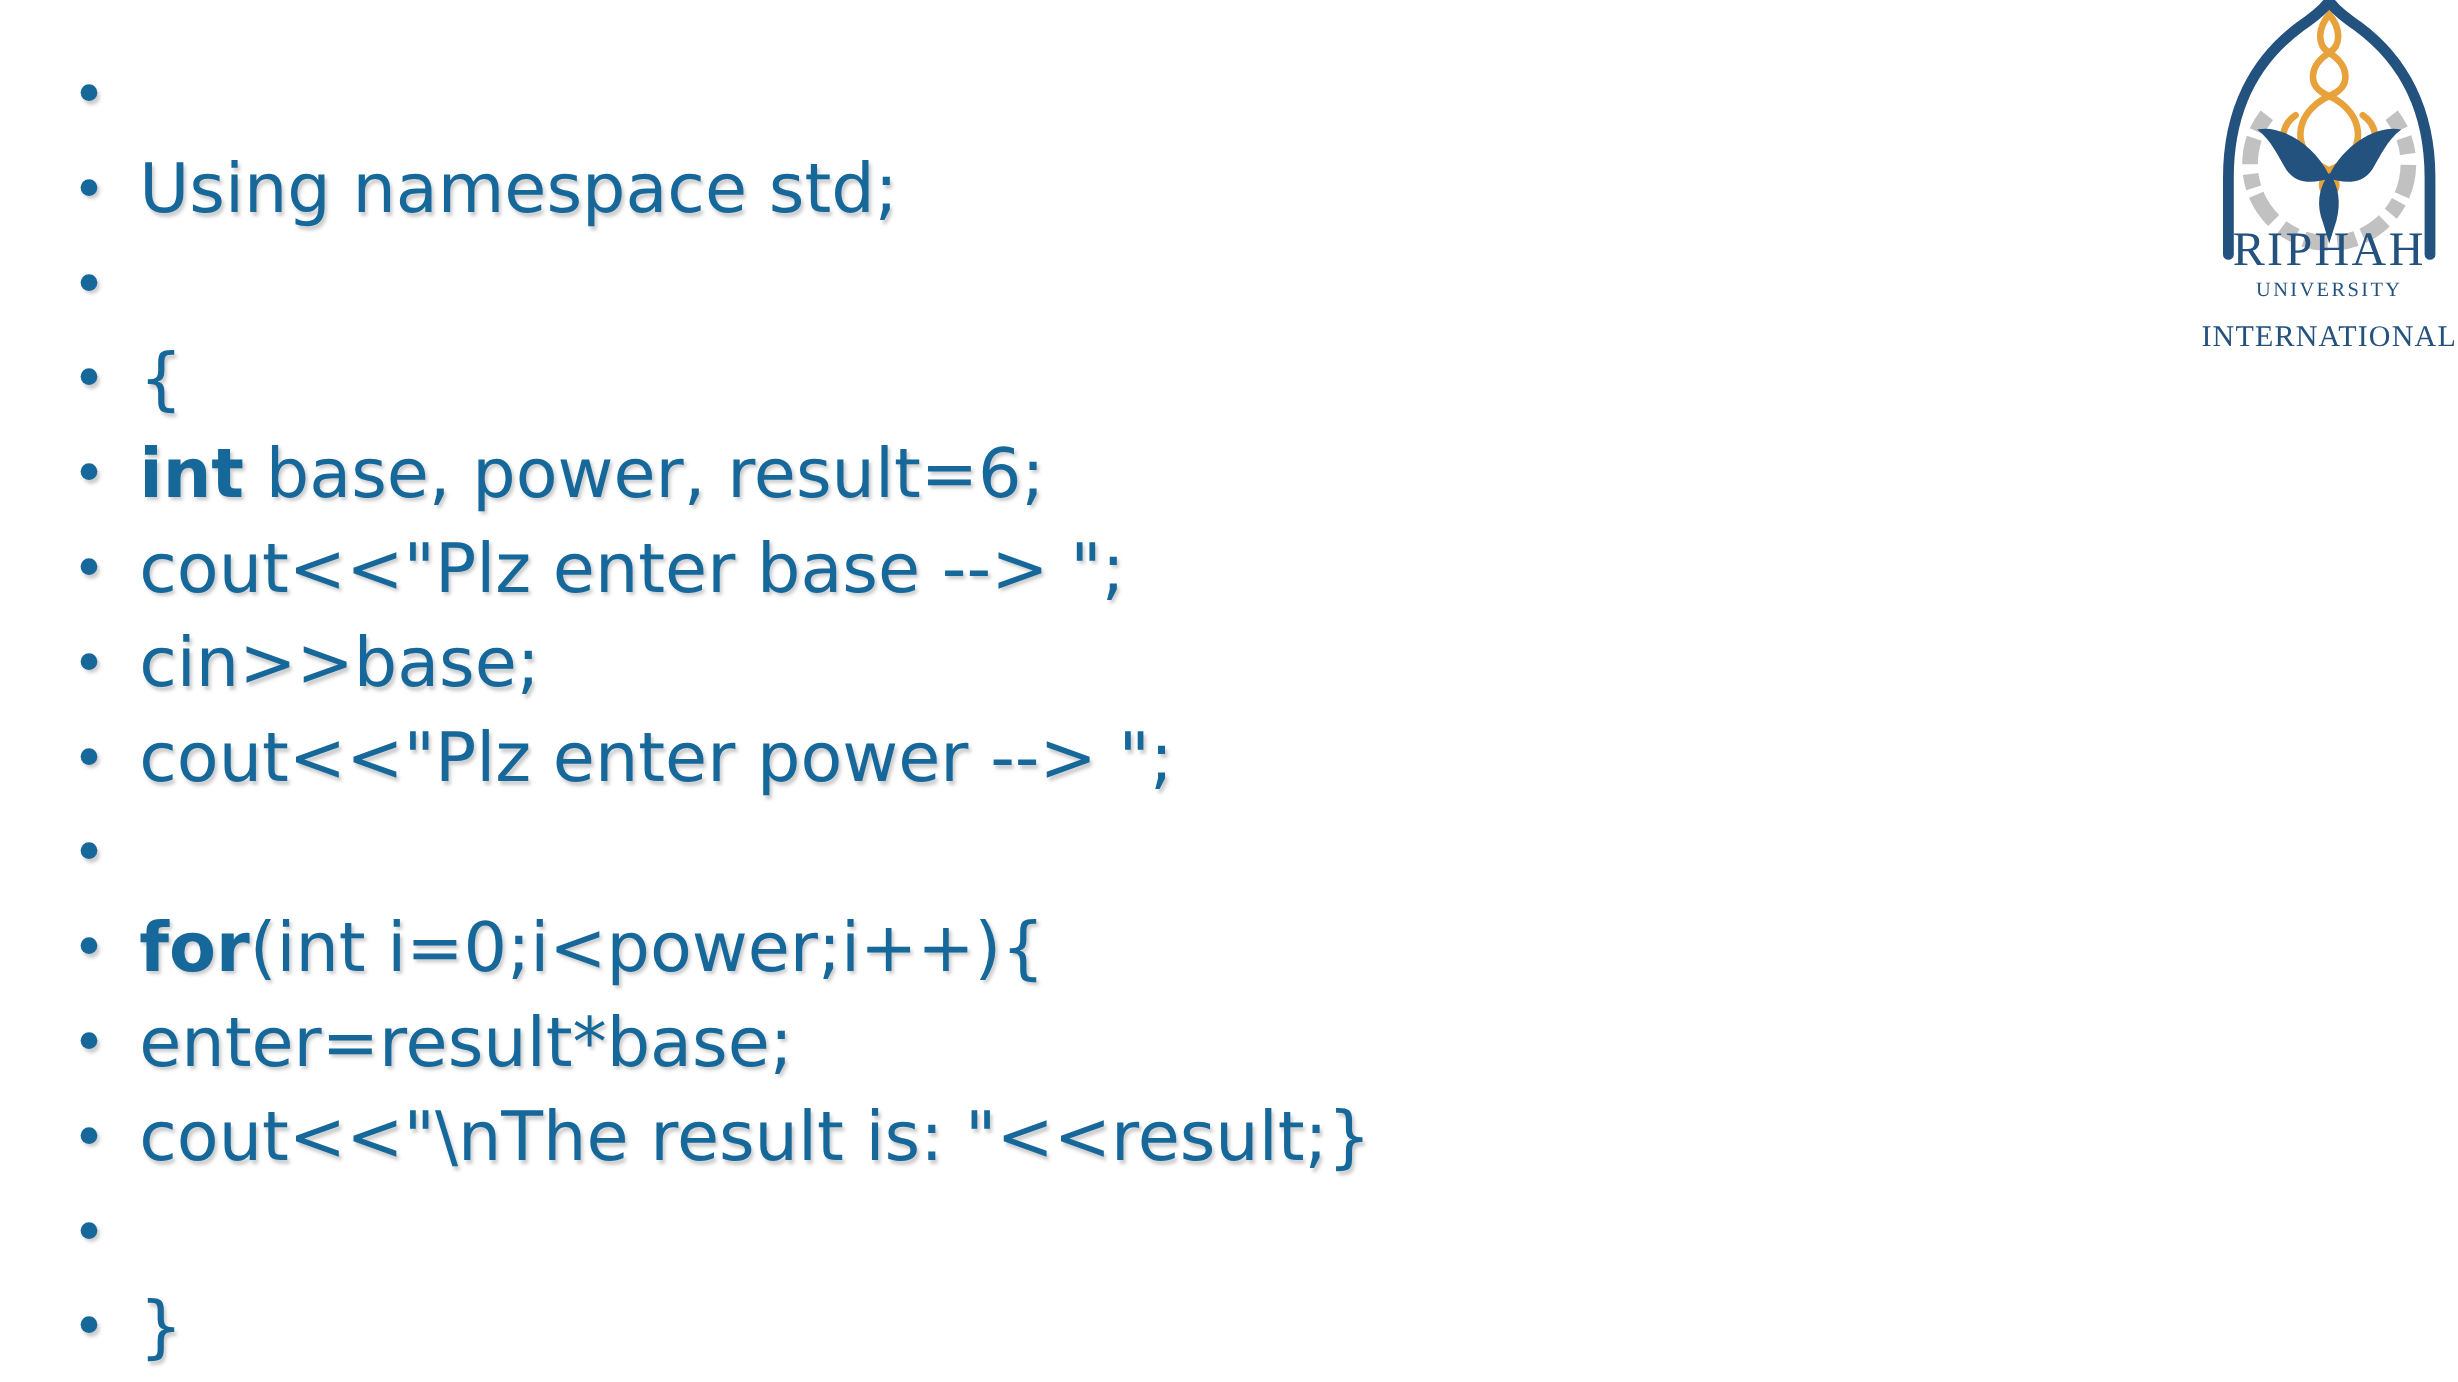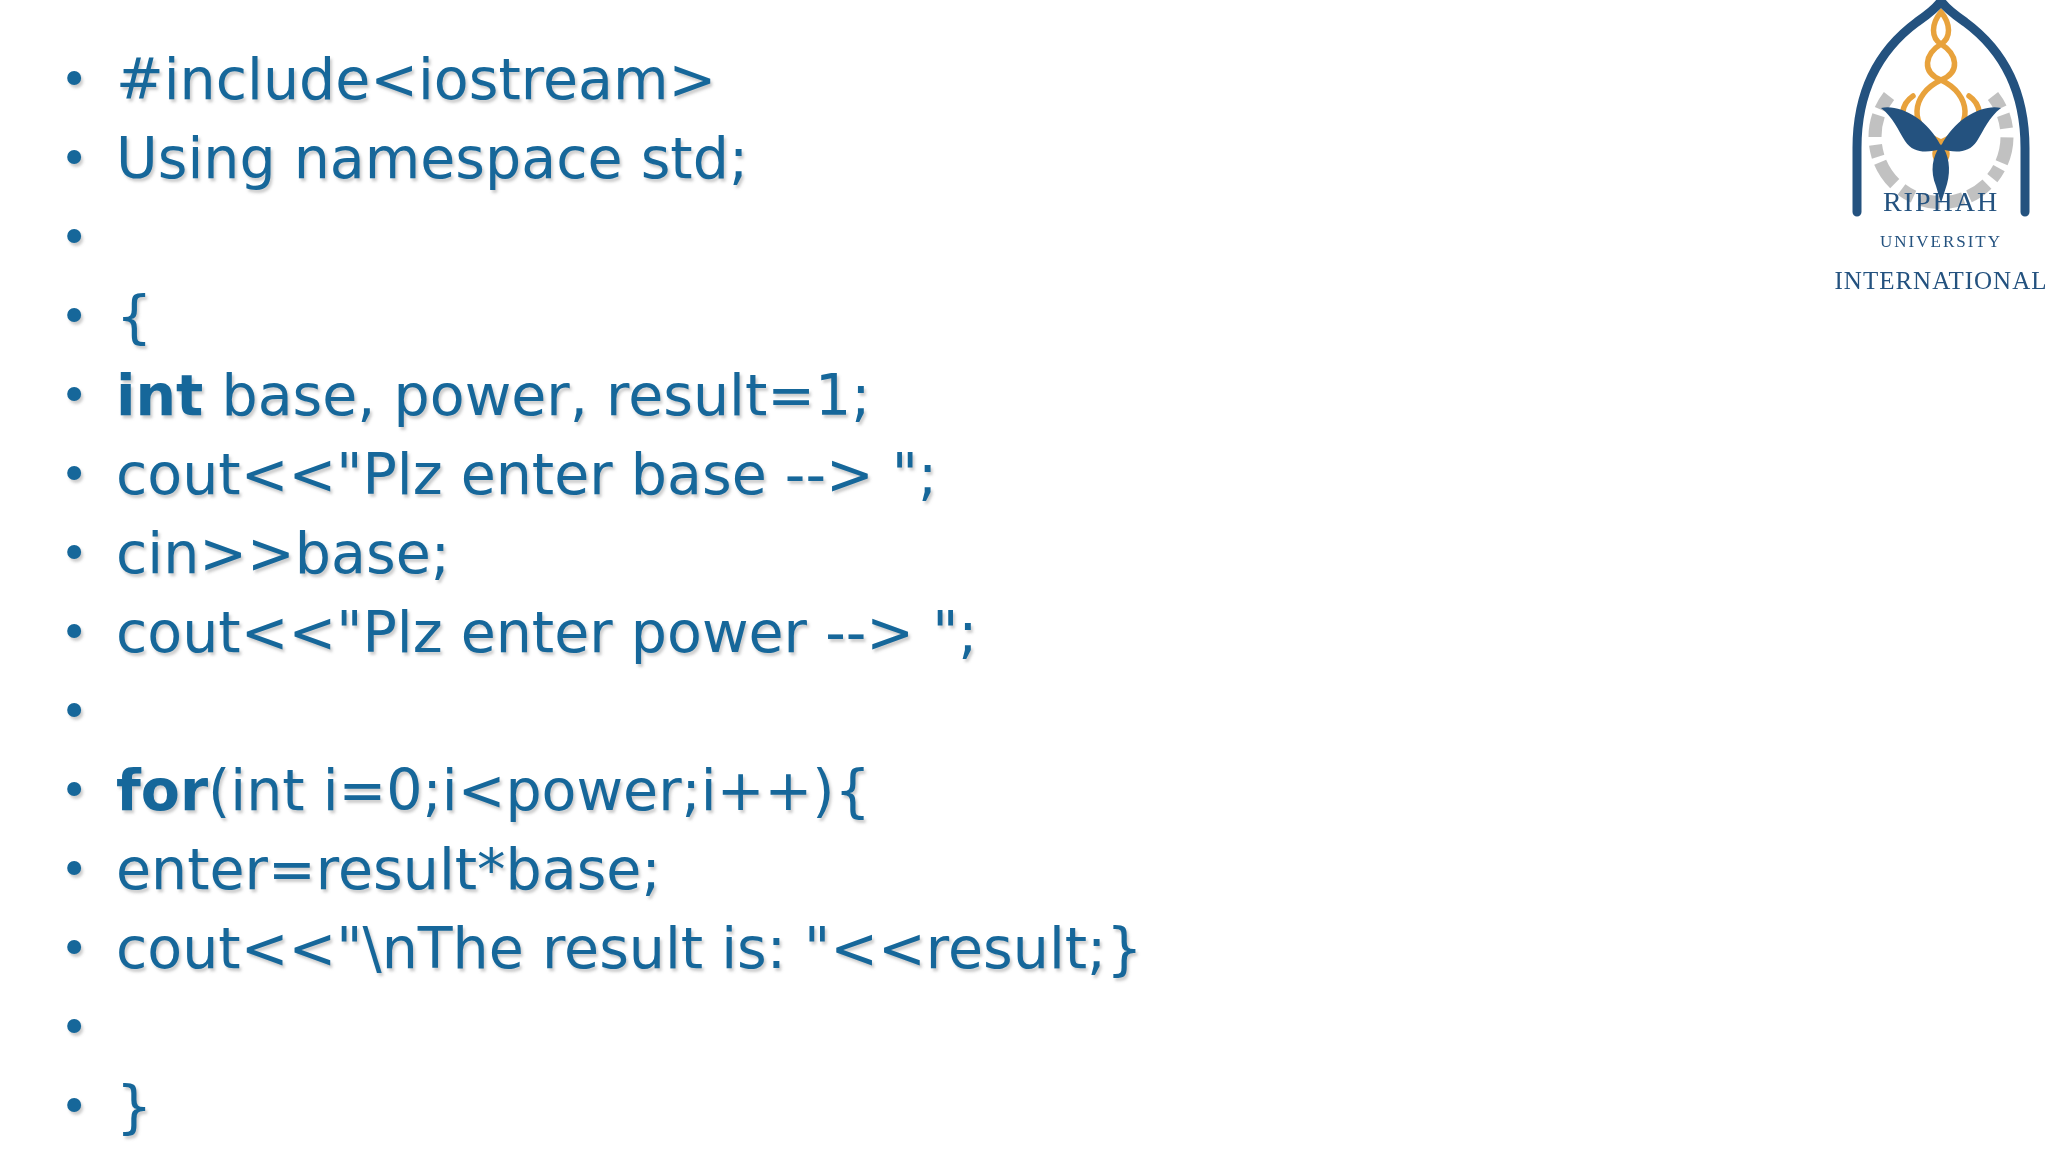--- a/index.html
+++ b/index.html
@@ -93,44 +93,44 @@
     left: 0;
     width: 100%;
     text-align: center;
     color: var(--logo-blue);
     font-family: "Liberation Serif", serif;
     line-height: 1;
     white-space: nowrap;
   }
   .logo-riphah {
     top: 188px;
-    font-size: 28px;
+    font-size: 40px;
     letter-spacing: 2px;
   }
   .logo-intl {
     top: 224px;
     font-size: 25px;
     letter-spacing: 1px;
   }
   .logo-univ {
     top: 233px;
     font-size: 17px;
     letter-spacing: 2px;
     text-align: center;
   }
 </style>
 </head>
 <body style="background: rgb(255, 255, 255);">
 
 <ul class="code-list" id="codeList">
-    <li class="code-line"><span class="bullet">•</span><span class="code-text"><span>#include&lt;iostream&gt;</span></span></li>
+    <li class="code-line"><span class="bullet">•</span></li>
     <li class="code-line"><span class="bullet">•</span><span class="code-text"><span>Using namespace std;</span></span></li>
     <li class="code-line"><span class="bullet">•</span></li>
     <li class="code-line"><span class="bullet">•</span><span class="code-text"><span>{</span></span></li>
-    <li class="code-line"><span class="bullet">•</span><span class="code-text"><span class="kw">int</span><span> base, power, result=1;</span></span></li>
+    <li class="code-line"><span class="bullet">•</span><span class="code-text"><span class="kw">int</span><span> base, power, result=6;</span></span></li>
     <li class="code-line"><span class="bullet">•</span><span class="code-text"><span>cout&lt;&lt;"Plz enter base --&gt; ";</span></span></li>
     <li class="code-line"><span class="bullet">•</span><span class="code-text"><span>cin&gt;&gt;base;</span></span></li>
     <li class="code-line"><span class="bullet">•</span><span class="code-text"><span>cout&lt;&lt;"Plz enter power --&gt; ";</span></span></li>
     <li class="code-line"><span class="bullet">•</span></li>
     <li class="code-line"><span class="bullet">•</span><span class="code-text"><span class="kw">for</span><span>(int i=0;i&lt;power;i++){</span></span></li>
     <li class="code-line"><span class="bullet">•</span><span class="code-text"><span>enter=result*base;</span></span></li>
     <li class="code-line"><span class="bullet">•</span><span class="code-text"><span>cout&lt;&lt;"\nThe result is: "&lt;&lt;result;}</span></span></li>
     <li class="code-line"><span class="bullet">•</span></li>
     <li class="code-line"><span class="bullet">•</span><span class="code-text"><span>}</span></span></li>
   </ul>

